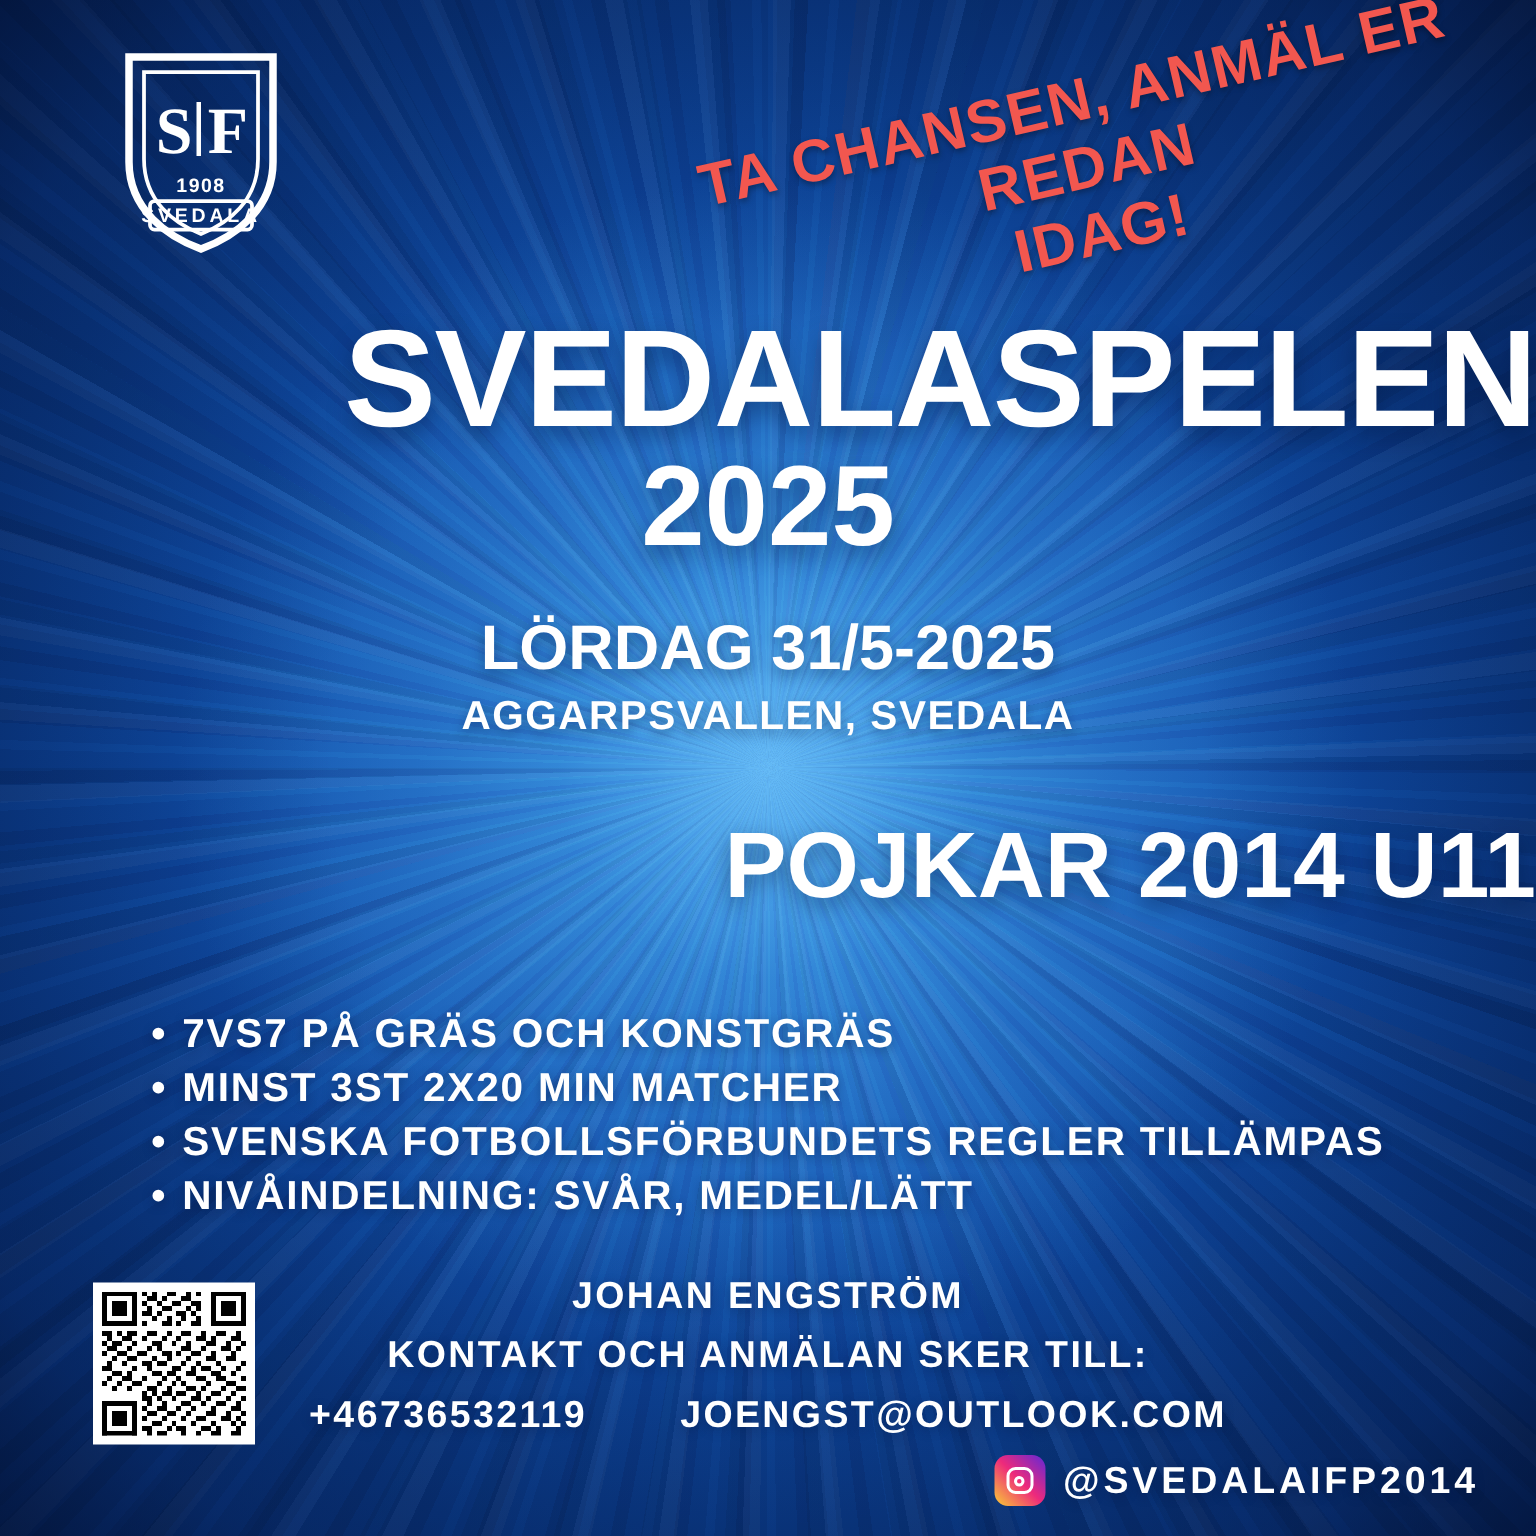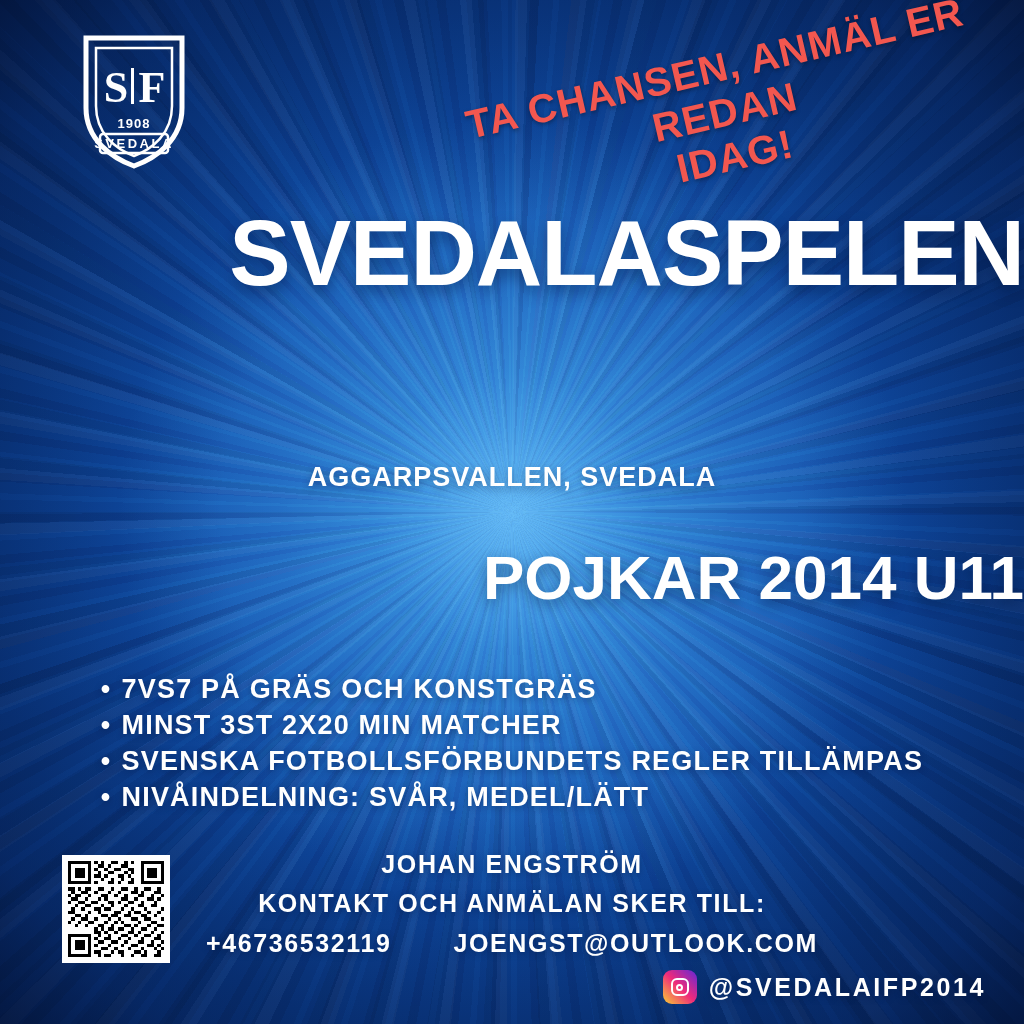--- a/index.html
+++ b/index.html
@@ -296,20 +296,22 @@
         <text x="56" y="118" font-family="Liberation Sans, sans-serif" font-size="13" font-weight="bold" fill="#ffffff" text-anchor="middle" letter-spacing="2.5">SVEDALA</text>
       </svg>
     </div>
 
     <div class="ribbon">
       <span class="l1">TA CHANSEN, ANMÄL ER REDAN</span>
       <span class="l2">IDAG!</span>
     </div>
 
     <div class="title">SVEDALASPELEN</div>
+    <div class="year">2025</div>
+    <div class="date">LÖRDAG 31/5-2025</div>
     <div class="venue">AGGARPSVALLEN, SVEDALA</div>
     <div class="category">POJKAR 2014 U11</div>
 
     <div class="bullets">
       <ul>
         <li>7VS7 PÅ GRÄS OCH KONSTGRÄS</li>
         <li>MINST 3ST 2X20 MIN MATCHER</li>
         <li>SVENSKA FOTBOLLSFÖRBUNDETS REGLER TILLÄMPAS</li>
         <li>NIVÅINDELNING: SVÅR, MEDEL/LÄTT</li>
       </ul>

